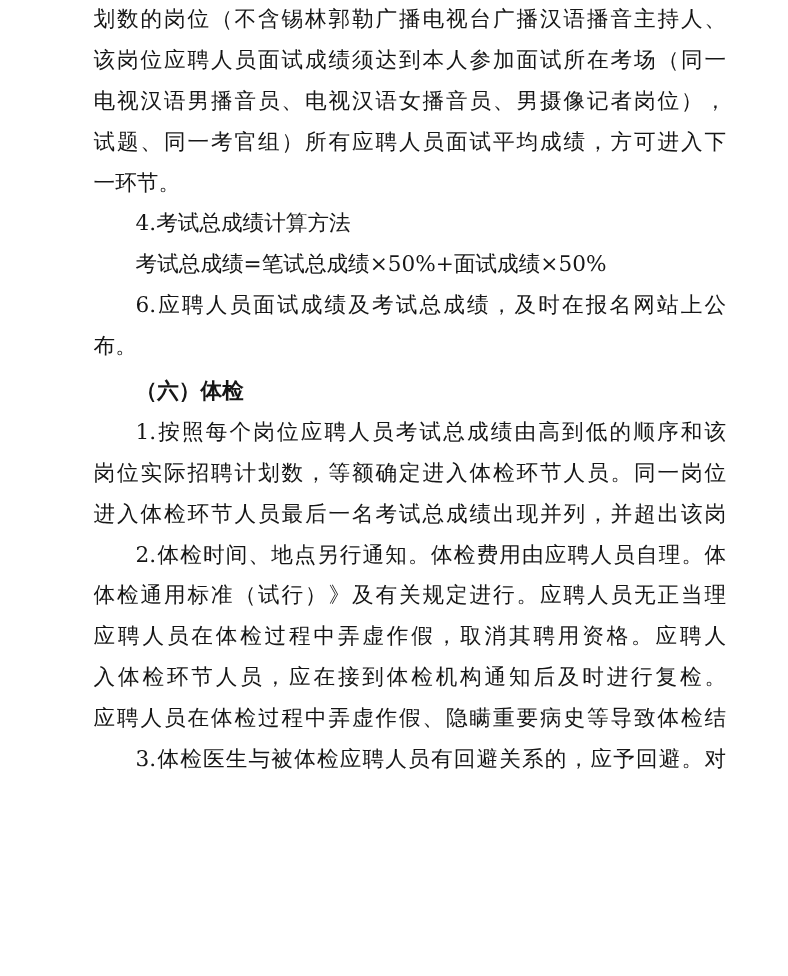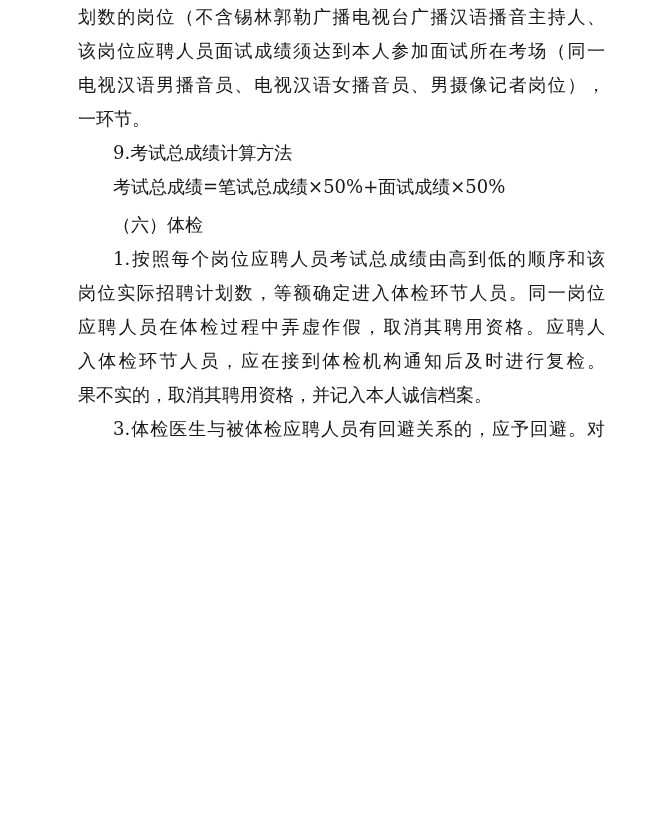--- a/index.html
+++ b/index.html
@@ -26,21 +26,21 @@
     top: 0px;
     width: 527px;
     color: #161616;
     font-size: 18px;
     line-height: 34px;
   }
   .para {
     margin: 0;
   }
   .para.bold .line {
-    font-weight: normal;
+    font-weight: bold;
   }
   .para.extra-gap {
     margin-top: 4px;
   }
   .line {
     height: 34px;
     overflow: hidden;
     white-space: nowrap;
   }
   .line.indent {
@@ -56,37 +56,45 @@
 </style>
 </head>
 <body>
 
 <div class="page">
   <div class="text-block">
       <div class="para">
         <div class="line fill">划数的岗位（不含锡林郭勒广播电视台广播汉语播音主持人、</div>
         <div class="line fill">该岗位应聘人员面试成绩须达到本人参加面试所在考场（同一</div>
         <div class="line fill">电视汉语男播音员、电视汉语女播音员、男摄像记者岗位），</div>
+        <div class="line fill">试题、同一考官组）所有应聘人员面试平均成绩，方可进入下</div>
         <div class="line">一环节。</div>
       </div>
       <div class="para">
-        <div class="line indent">9.考试总成绩计算方法</div>
+        <div class="line indent">4.考试总成绩计算方法</div>
       </div>
       <div class="para">
         <div class="line indent">考试总成绩=笔试总成绩×50%+面试成绩×50%</div>
+      </div>
+      <div class="para">
+        <div class="line fill indent">6.应聘人员面试成绩及考试总成绩，及时在报名网站上公</div>
+        <div class="line">布。</div>
       </div>
       <div class="para bold extra-gap">
         <div class="line indent">（六）体检</div>
       </div>
       <div class="para">
         <div class="line fill indent">1.按照每个岗位应聘人员考试总成绩由高到低的顺序和该</div>
         <div class="line fill">岗位实际招聘计划数，等额确定进入体检环节人员。同一岗位</div>
+        <div class="line fill">进入体检环节人员最后一名考试总成绩出现并列，并超出该岗</div>
       </div>
       <div class="para">
+        <div class="line fill indent">2.体检时间、地点另行通知。体检费用由应聘人员自理。体</div>
+        <div class="line fill">体检通用标准（试行）》及有关规定进行。应聘人员无正当理</div>
         <div class="line fill">应聘人员在体检过程中弄虚作假，取消其聘用资格。应聘人</div>
         <div class="line fill">入体检环节人员，应在接到体检机构通知后及时进行复检。</div>
-        <div class="line">果不实的，取消其聘用资格，并记入本人诚信档案。</div>
+        <div class="line fill">应聘人员在体检过程中弄虚作假、隐瞒重要病史等导致体检结</div>
       </div>
       <div class="para">
         <div class="line fill indent">3.体检医生与被体检应聘人员有回避关系的，应予回避。对</div>
       </div>
     </div>
 </div>
 
 </body></html>

